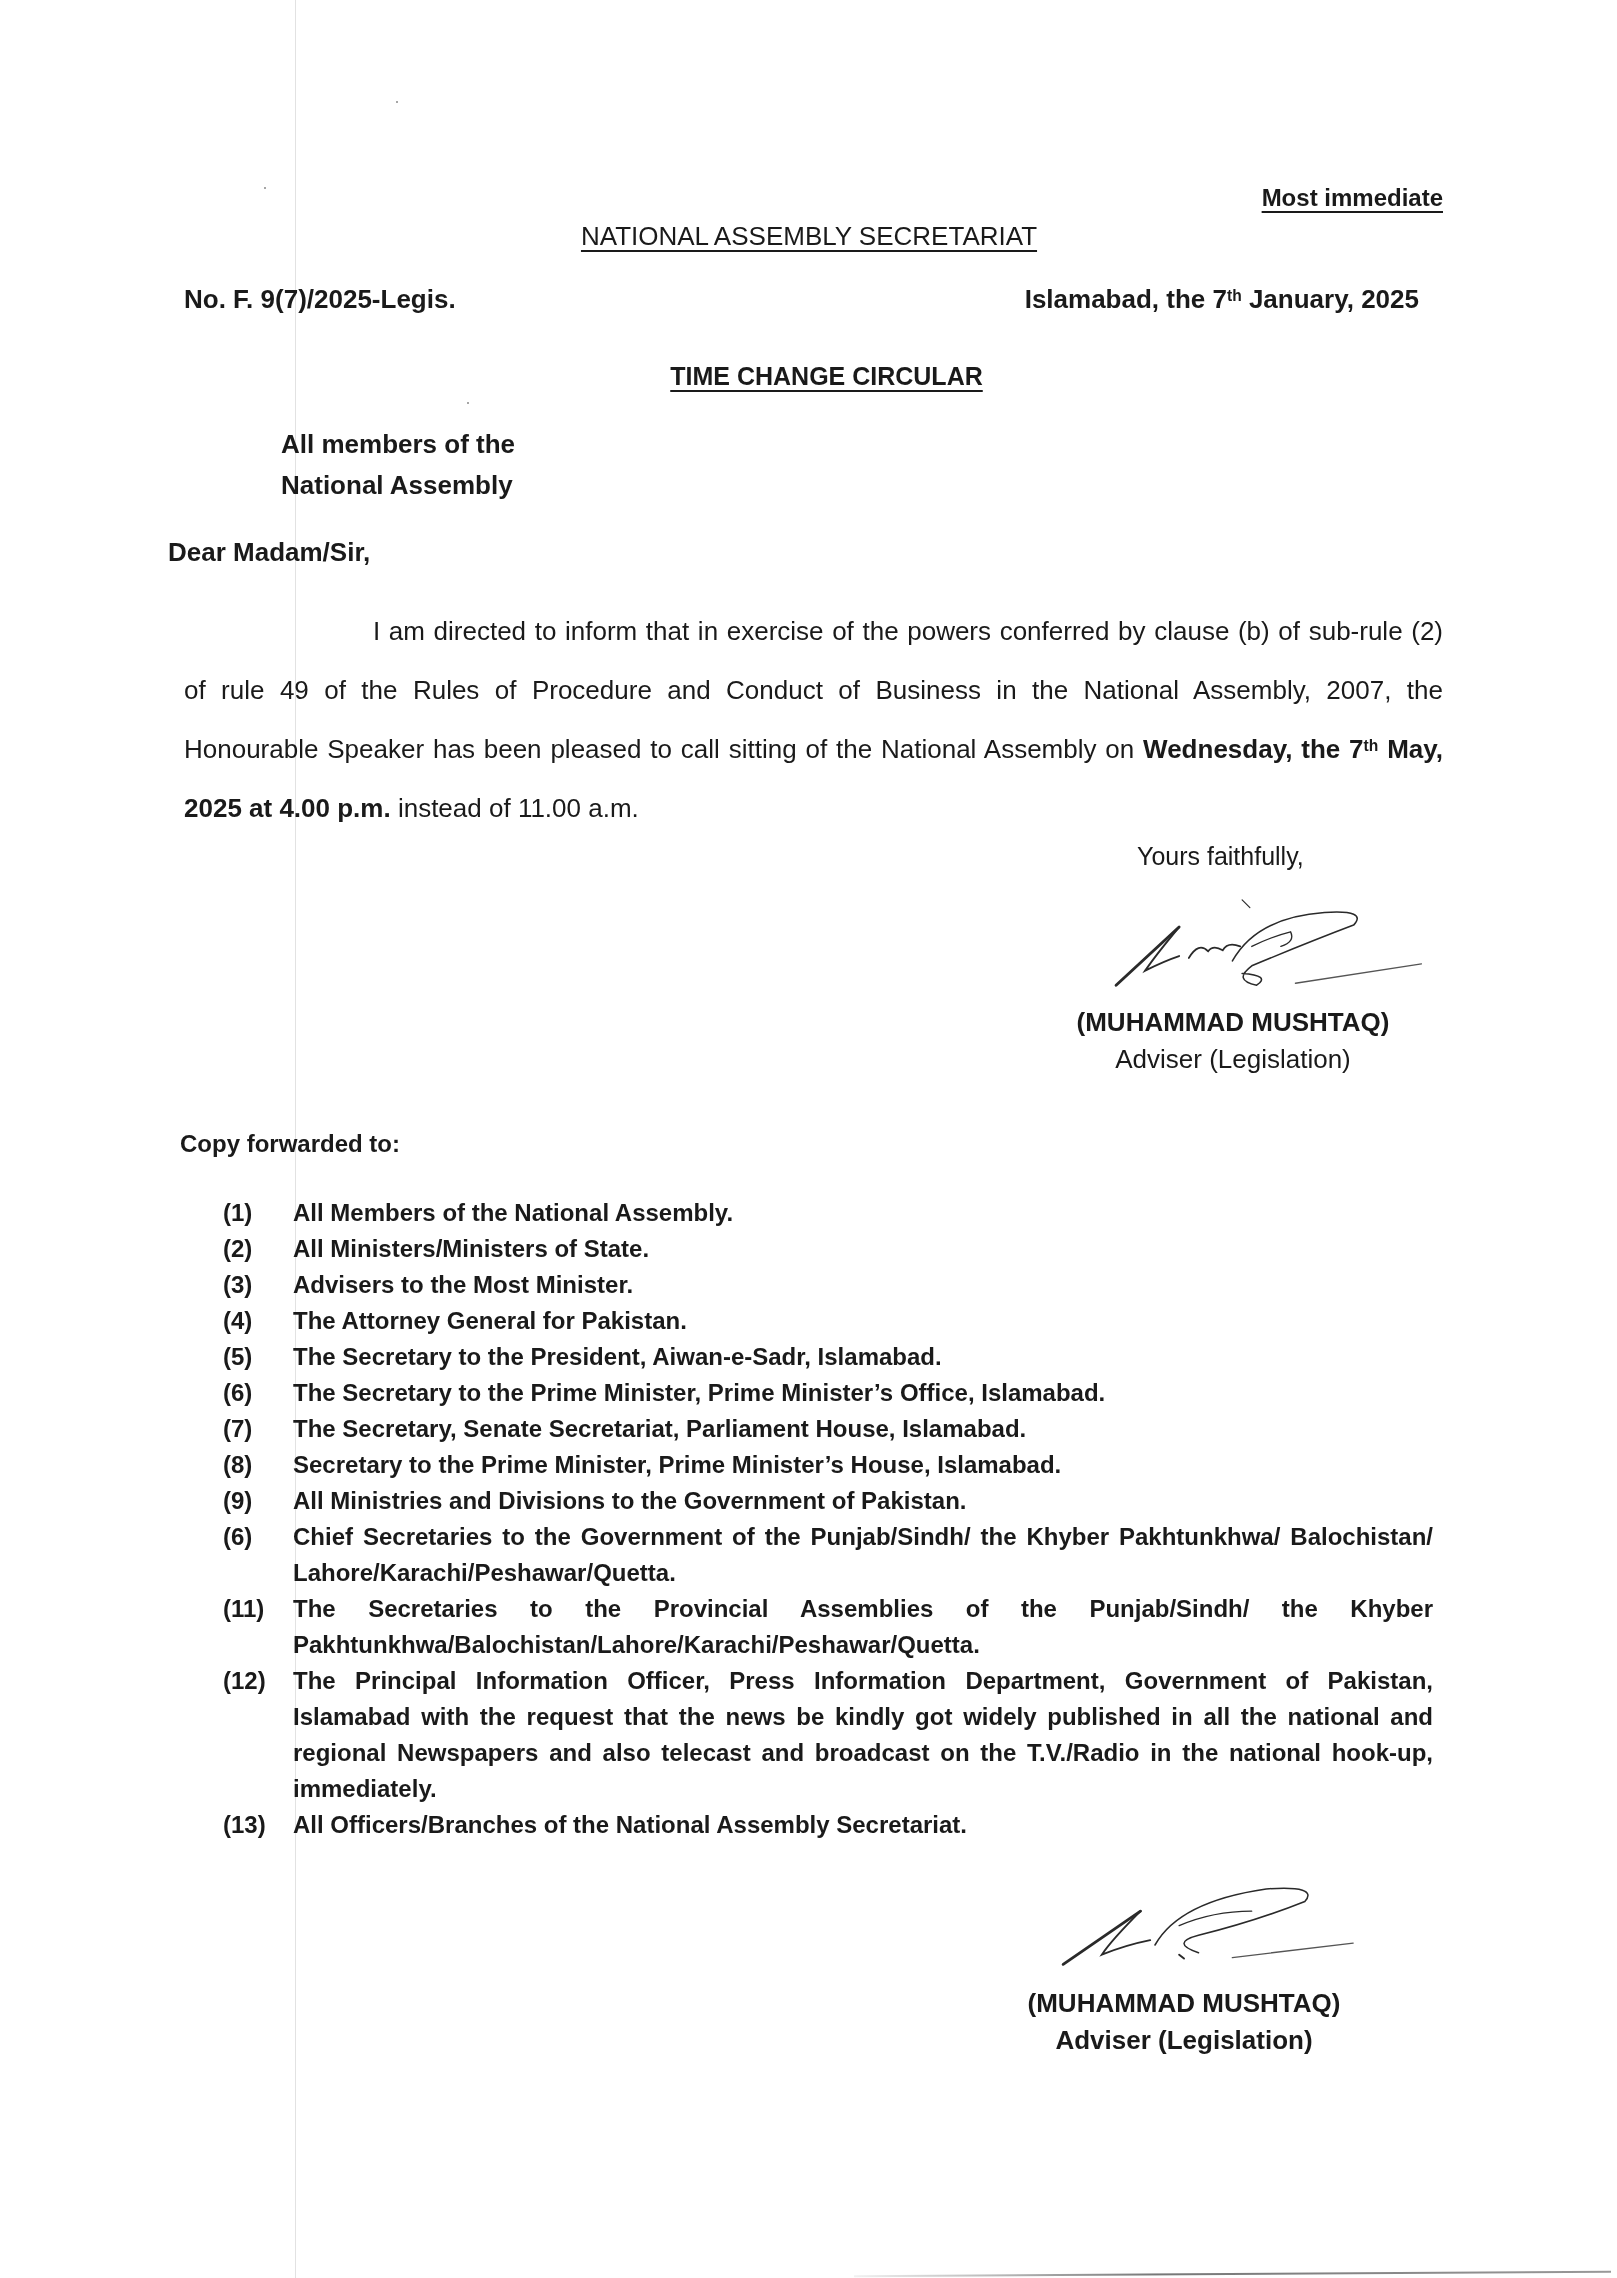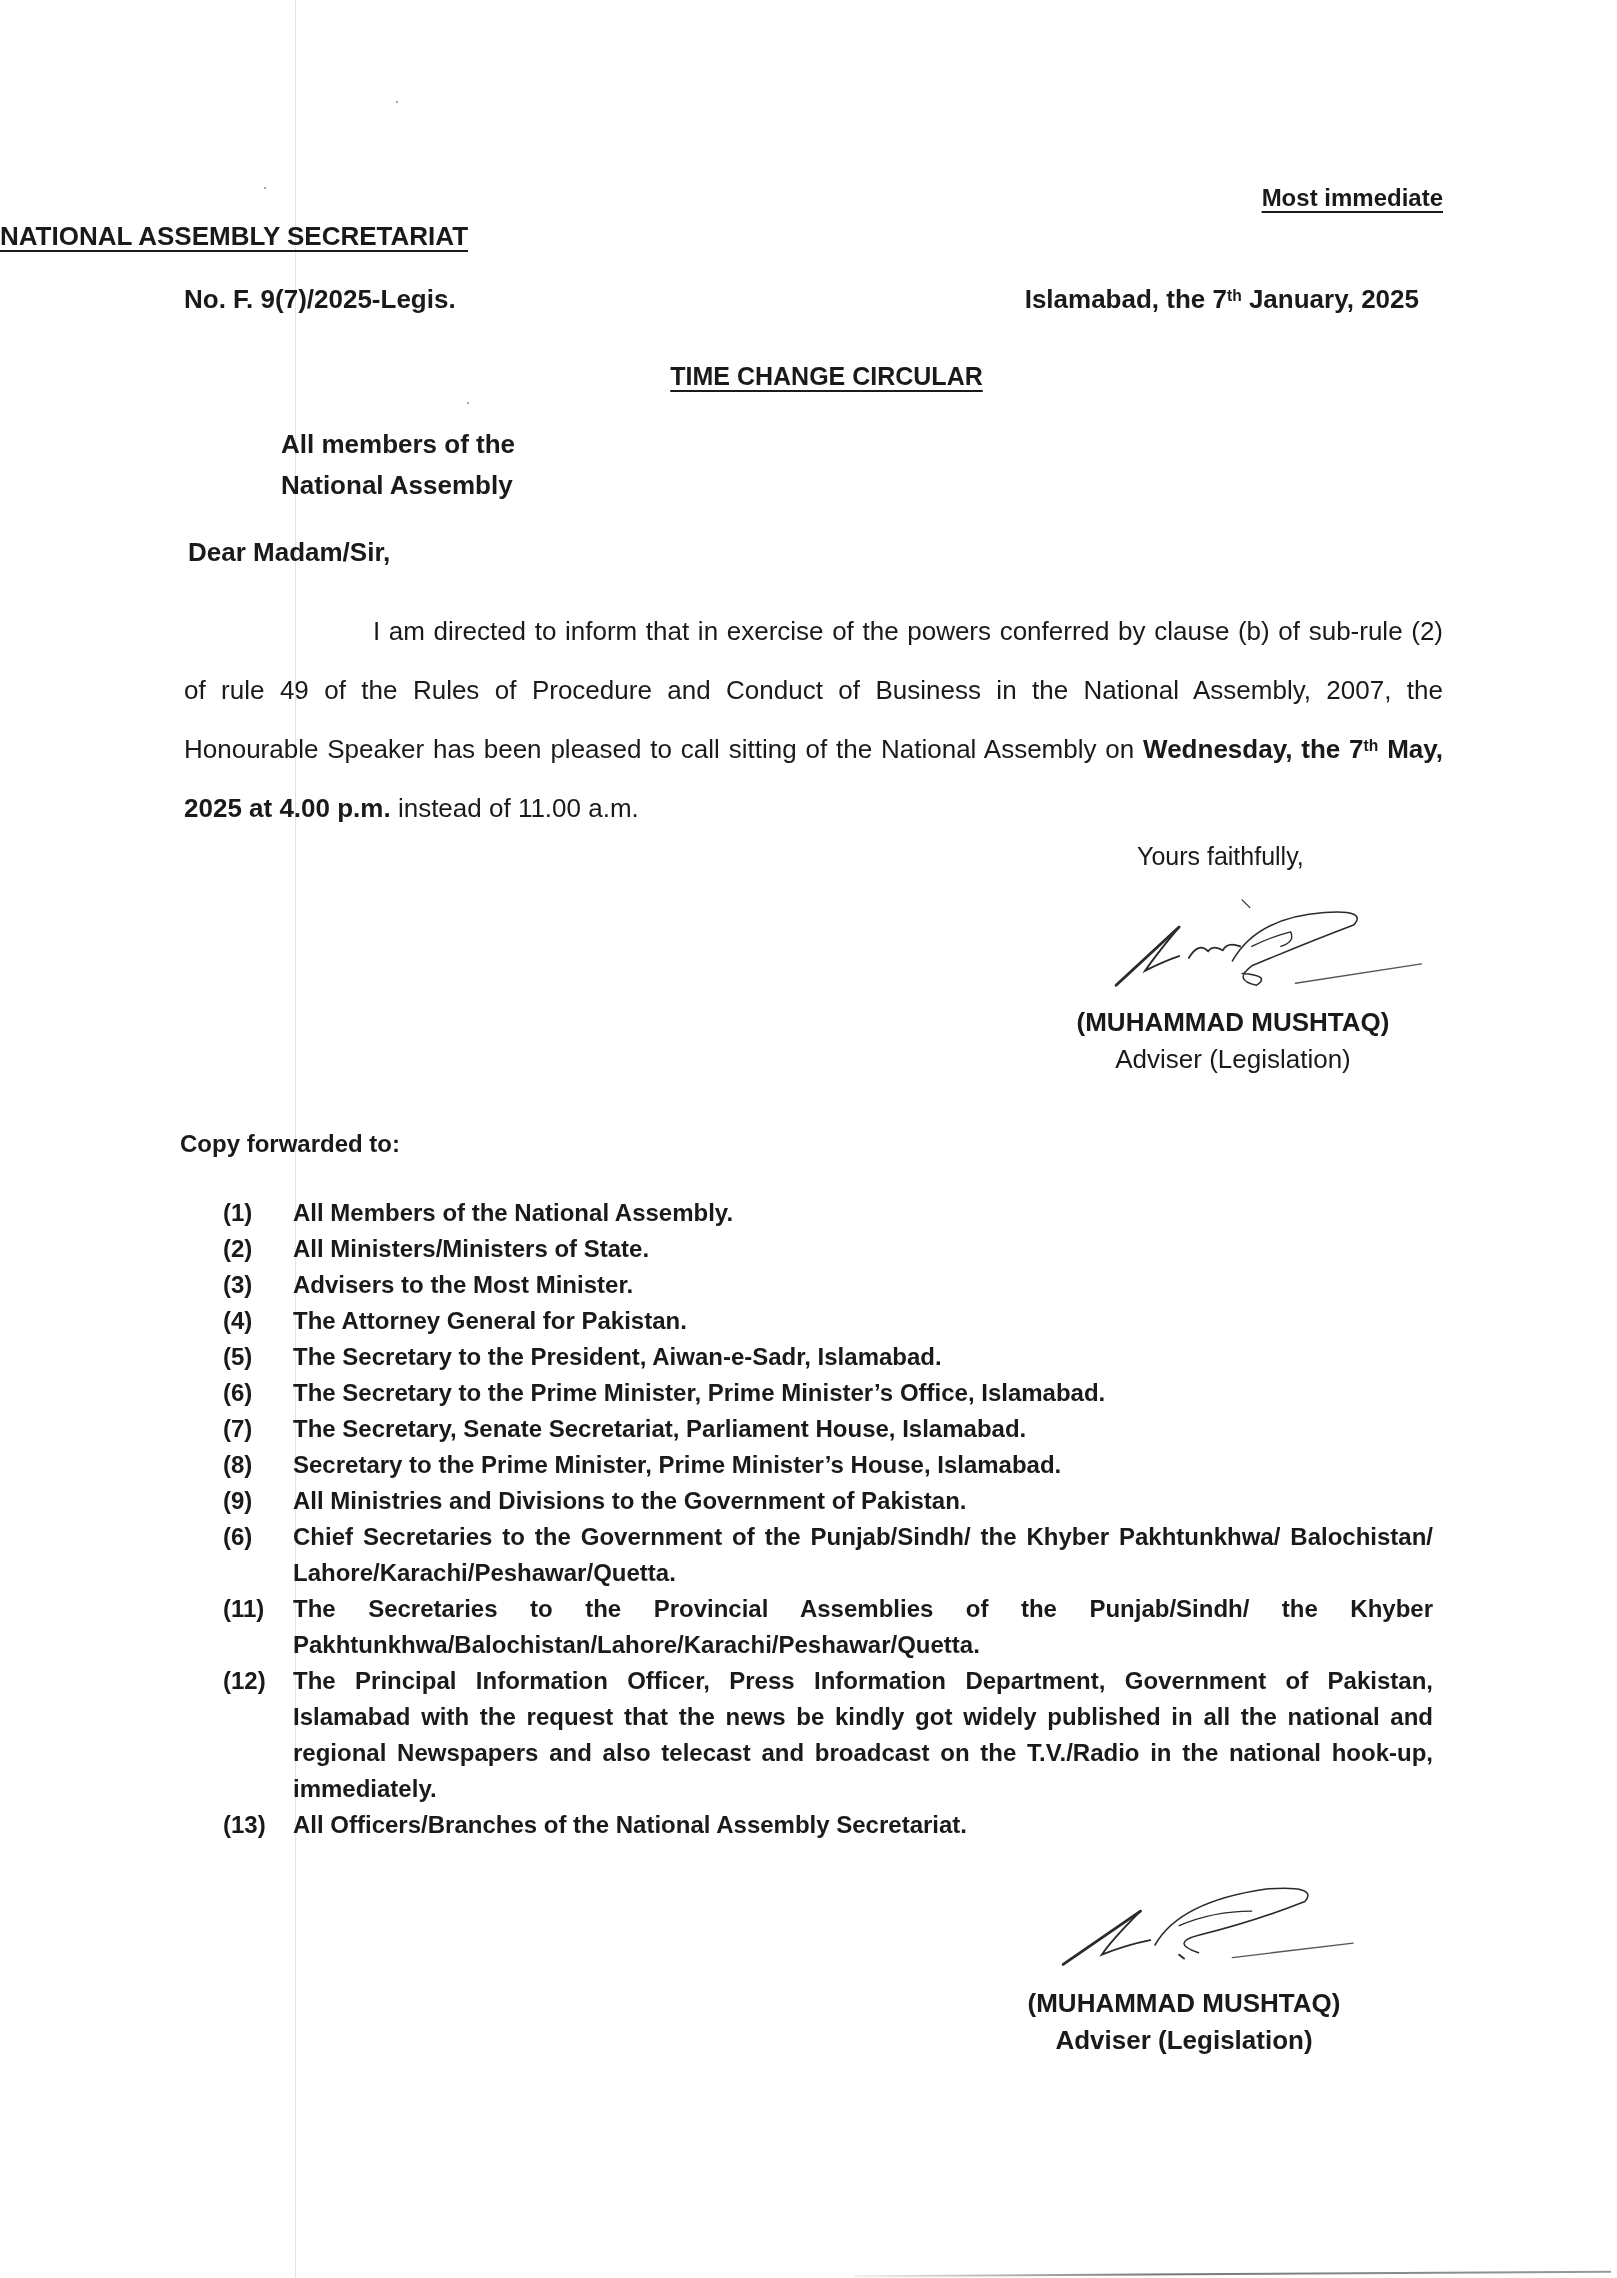--- a/index.html
+++ b/index.html
@@ -31,28 +31,28 @@
       height: 1.9px;
       background: linear-gradient(90deg, rgba(120,120,120,0.1), #777 40%, #999);
       transform: rotate(-0.35deg);
     }
     .speck { position: absolute; width: 1.9px; height: 1.9px; background: #888; border-radius: 1px; }
 
     .abs { position: absolute; white-space: nowrap; }
     .u { text-decoration: underline; text-underline-offset: 4.9px; text-decoration-thickness: 1.9px; }
 
     #urgency { right: 175px; top: 184px; font-size: 24px; font-weight: bold; }
-    #org { left: 0; right: 0; top: 221px; font-size: 26px; font-weight: bold; }
+    #org { left: 0; right: 0; top: 221px; text-align: center; font-size: 26px; font-weight: normal; }
     #ref { left: 184px; top: 284px; font-size: 26px; font-weight: bold; }
     #date { right: 199px; top: 284px; font-size: 26px; font-weight: bold; }
     sup { font-size: 60%; line-height: 0; position: relative; top: -0.45em; vertical-align: baseline; }
     #circular-title { left: 0; right: 0; top: 362px; text-align: center; font-size: 25px; font-weight: bold; padding-left: 35px; }
 
     #addressee { left: 281px; top: 424px; font-size: 26px; font-weight: bold; line-height: 41px; }
-    #salutation { left: 188px; top: 537px; font-size: 26px; font-weight: bold; }
+    #salutation { left: 168px; top: 537px; font-size: 26px; font-weight: bold; }
 
     #body-text {
       position: absolute;
       left: 184px;
       top: 602px;
       width: 1259px;
       font-size: 26px;
       line-height: 59px;
       text-align: justify;
       text-indent: 189px;

